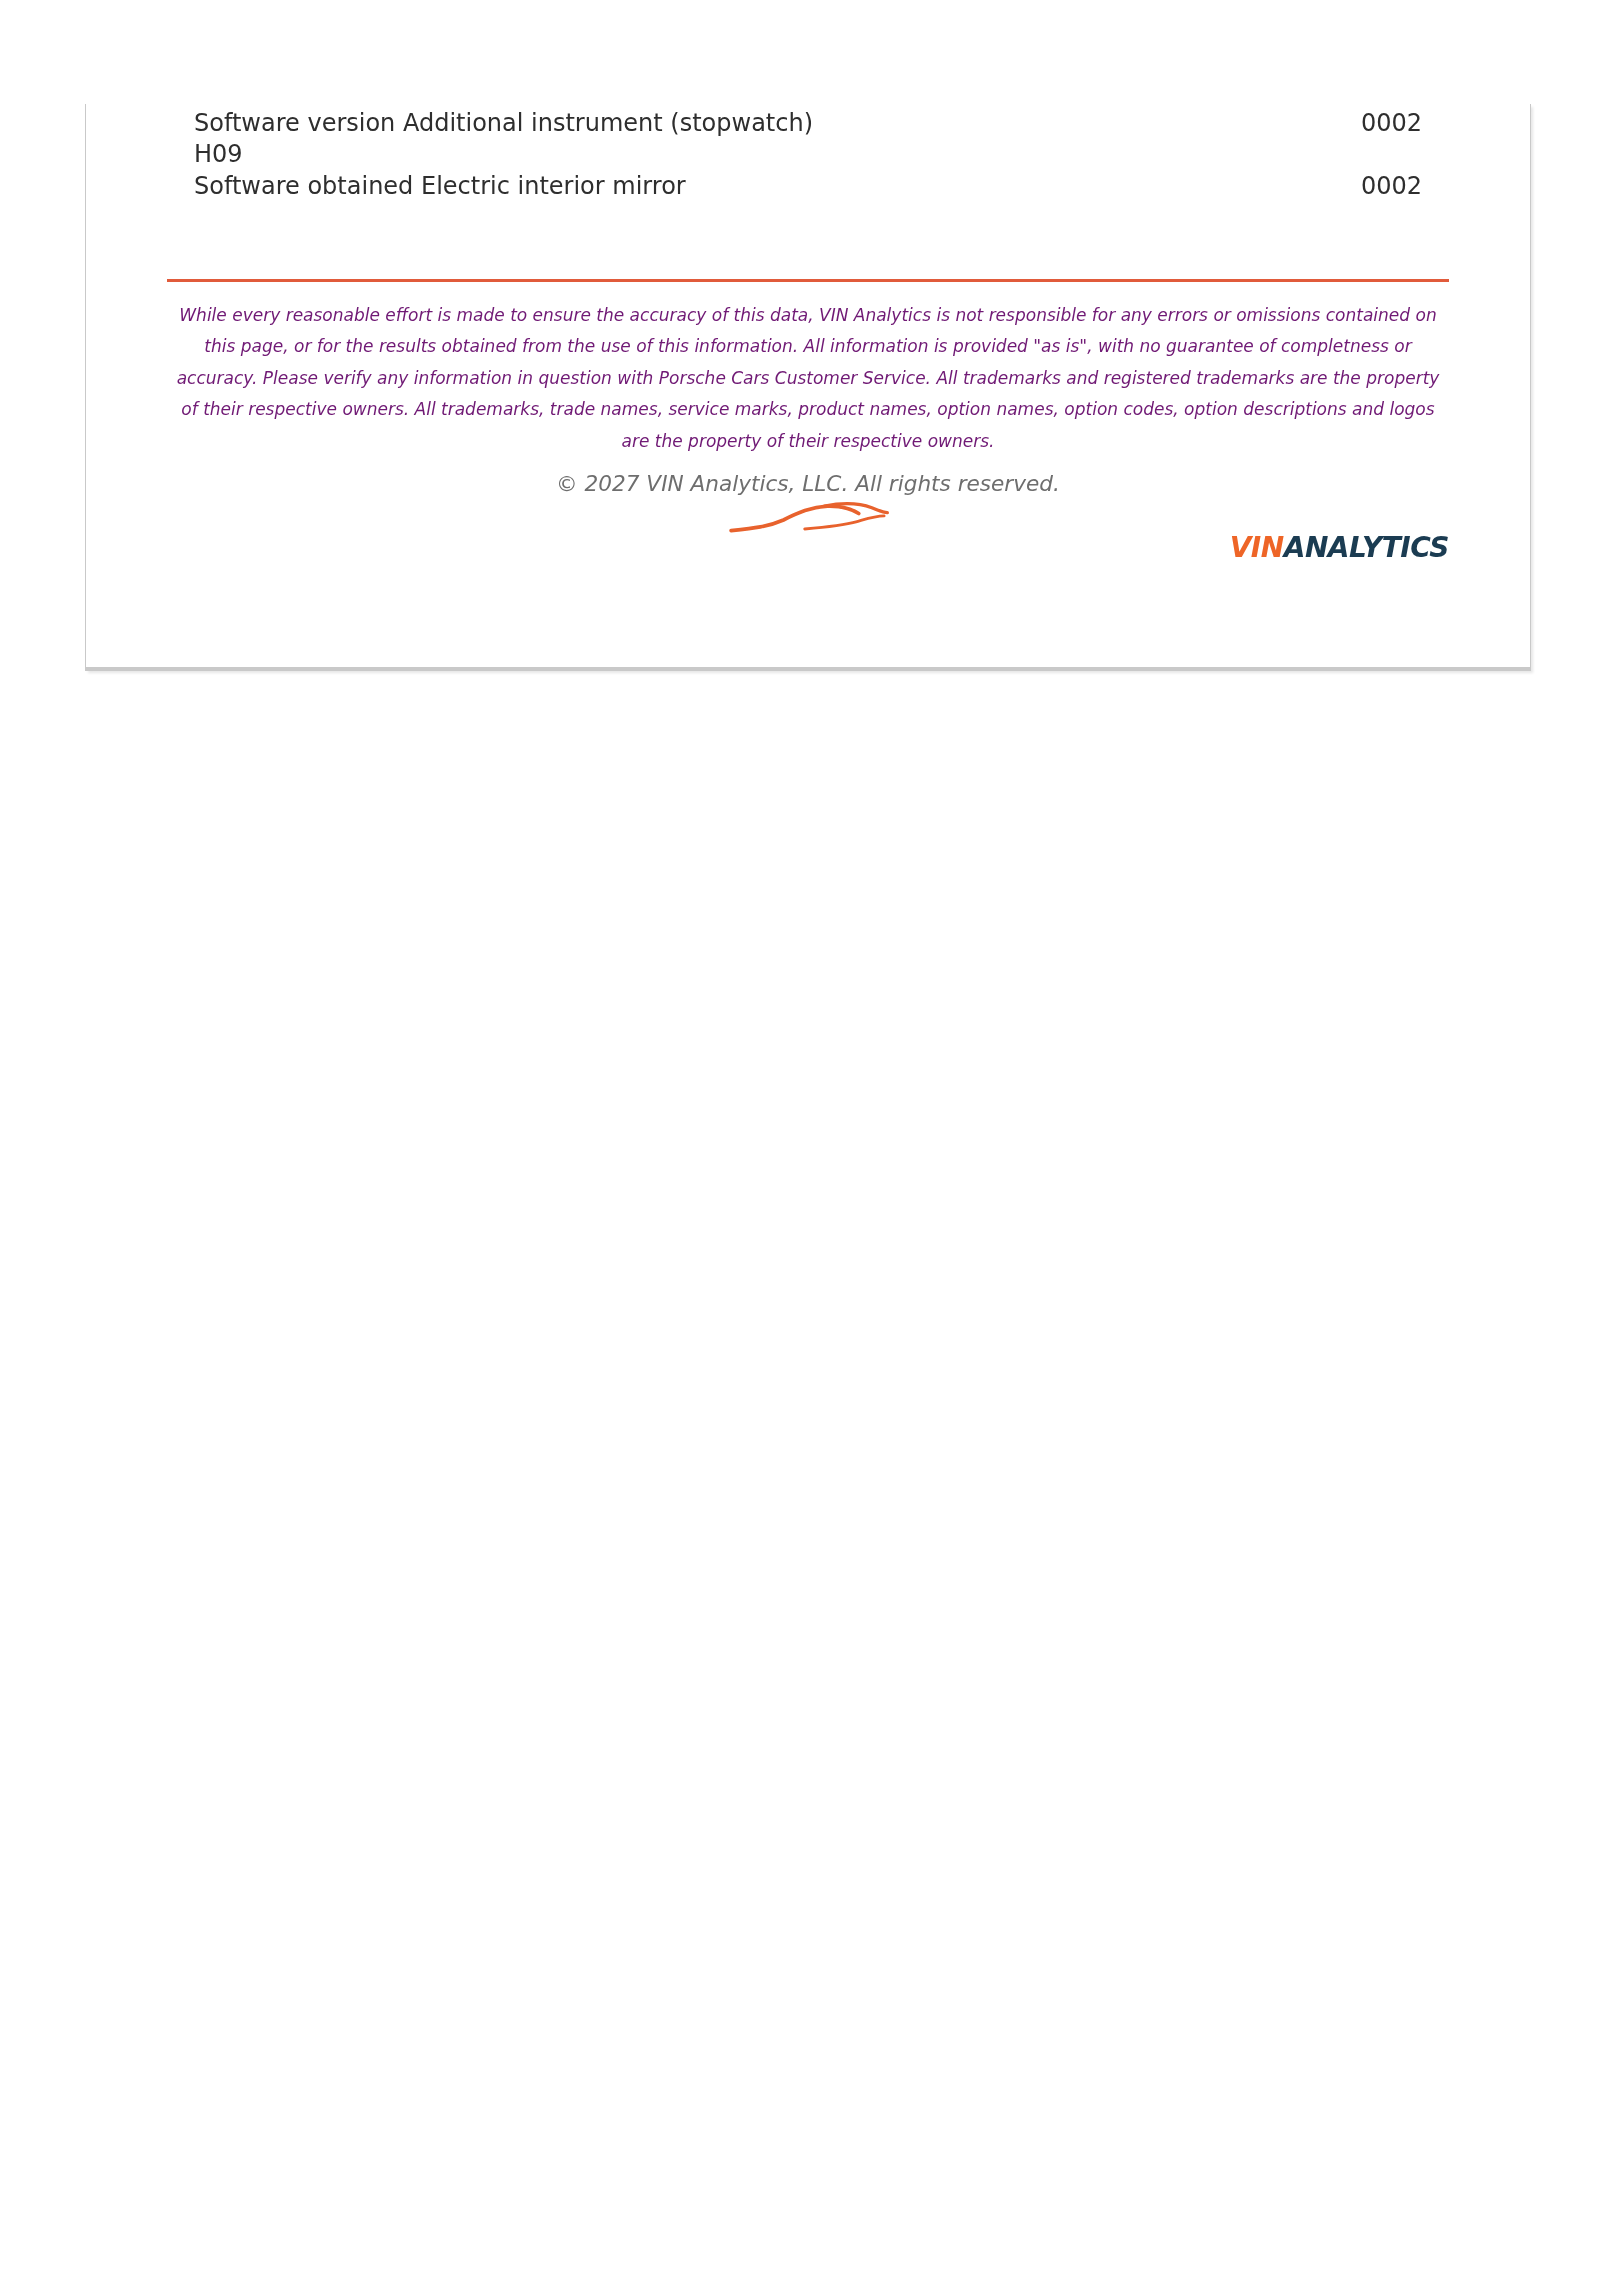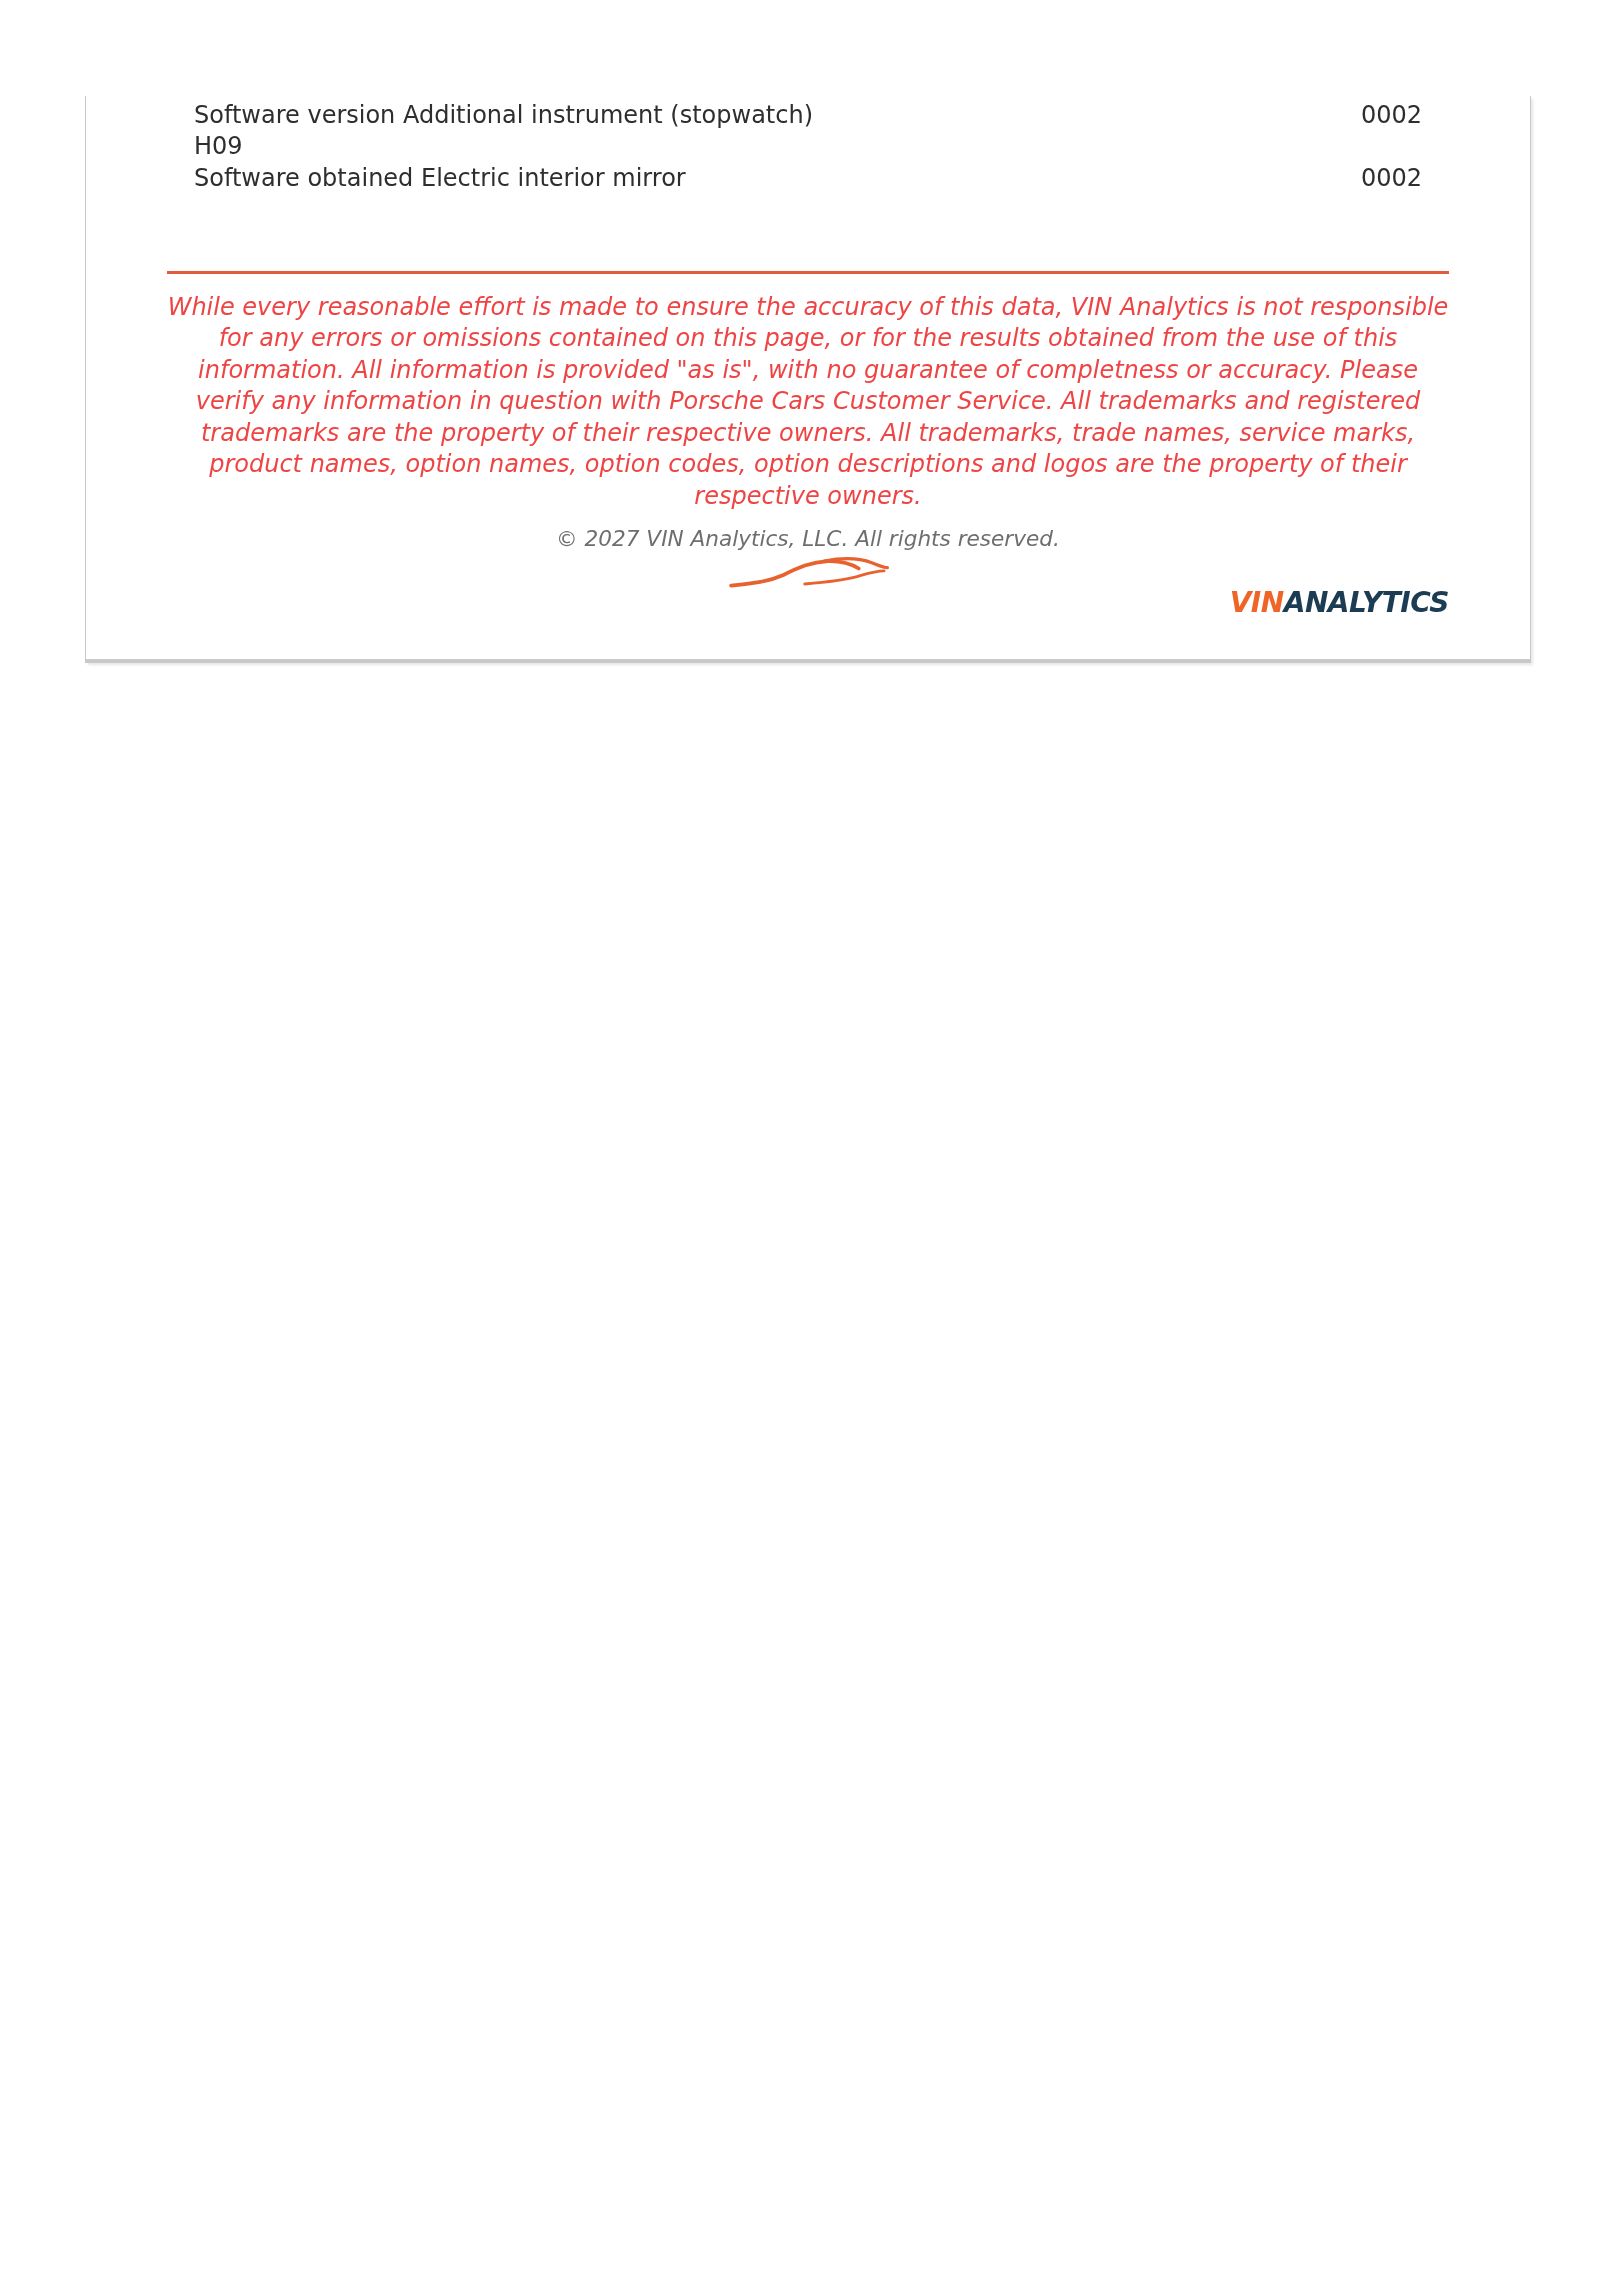--- a/index.html
+++ b/index.html
@@ -10,21 +10,21 @@
   body {
     width: 1620px;
     height: 2291px;
     position: relative;
     font-family: "DejaVu Sans", "Liberation Sans", sans-serif;
     overflow: hidden;
   }
   .report-card {
     position: absolute;
     left: 85px;
-    top: 96px;
+    top: 104px;
     width: 1446px;
     height: 567px;
     box-sizing: border-box;
     background: #ffffff;
     border-left: 1.8px solid #c9c9c9;
     border-right: 1.8px solid #d6d6d6;
     border-bottom: 4.5px solid #c9c9c9;
     border-top: none;
     box-shadow: 2.7px 2.7px 2.7px rgba(0,0,0,0.10);
   }
@@ -53,23 +53,23 @@
   }
   .section-divider {
     height: 2.7px;
     margin-top: 77px;
     background: #e15b3b;
     border: none;
   }
   .disclaimer {
     margin-top: 18px;
     font-style: italic;
-    font-size: 24px;
+    font-size: 17px;
     line-height: 31.5px;
-    color: #ef4444;
+    color: #701a75;
     text-align: center;
   }
   .copyright {
     margin-top: 12.6px;
     font-style: italic;
     font-size: 21.6px;
     line-height: 27px;
     color: #6e6e6e;
     text-align: center;
   }

